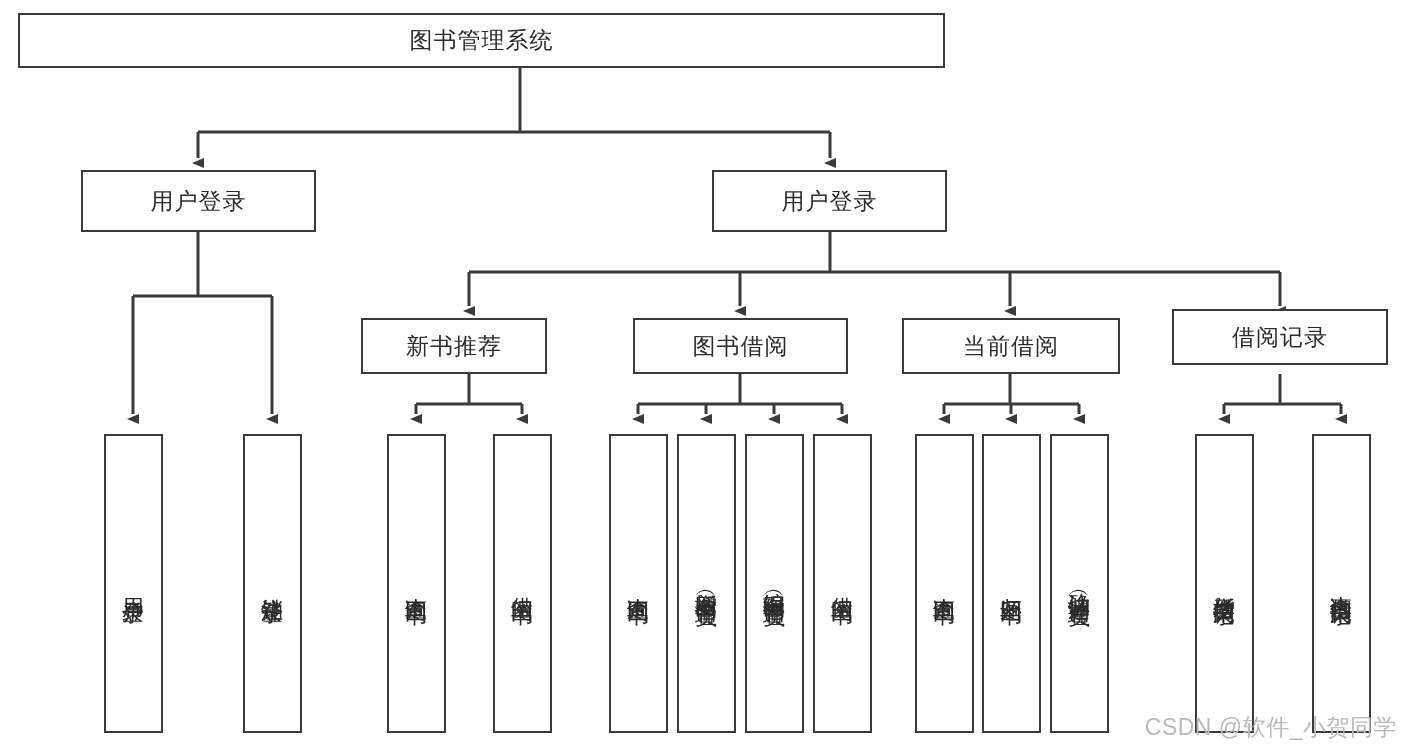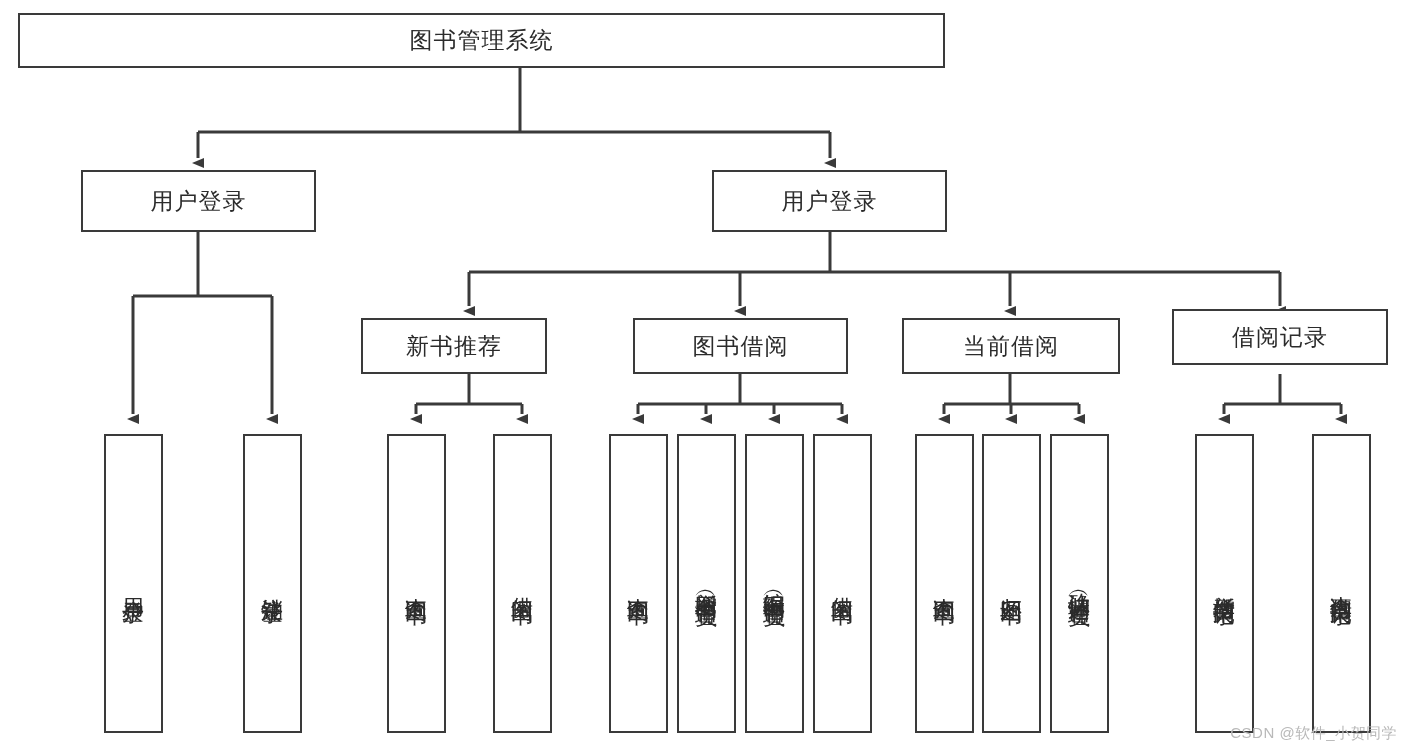--- a/index.html
+++ b/index.html
@@ -53,21 +53,21 @@
   }
   .node.vertical .vlabel {
     writing-mode: vertical-rl;
     text-orientation: upright;
     white-space: nowrap;
   }
   .watermark {
     position: absolute;
     right: 8px;
     bottom: 4px;
-    font-size: 15px;
+    font-size: 23px;
     color: #b9b9b9;
     letter-spacing: 0.5px;
     white-space: nowrap;
   }
 </style>
 </head>
 <body>
 
 <div id="canvas">
 

